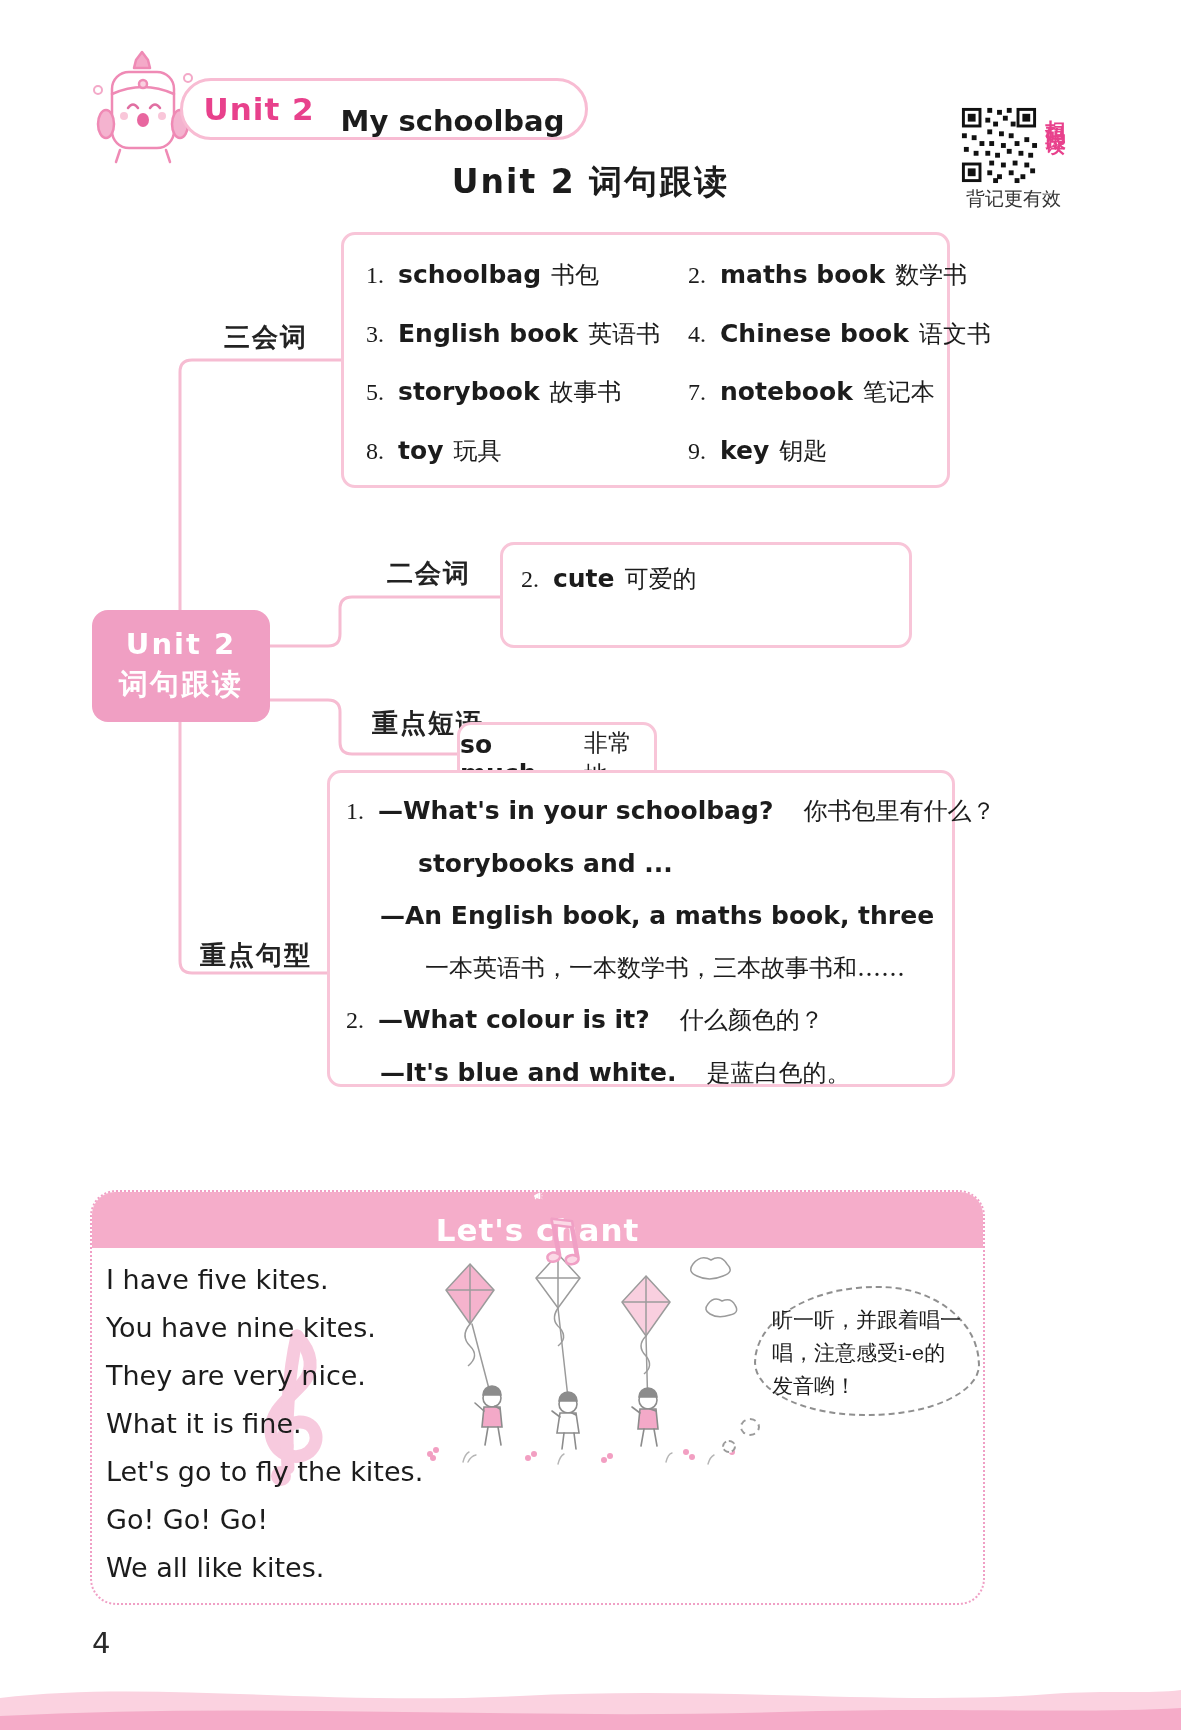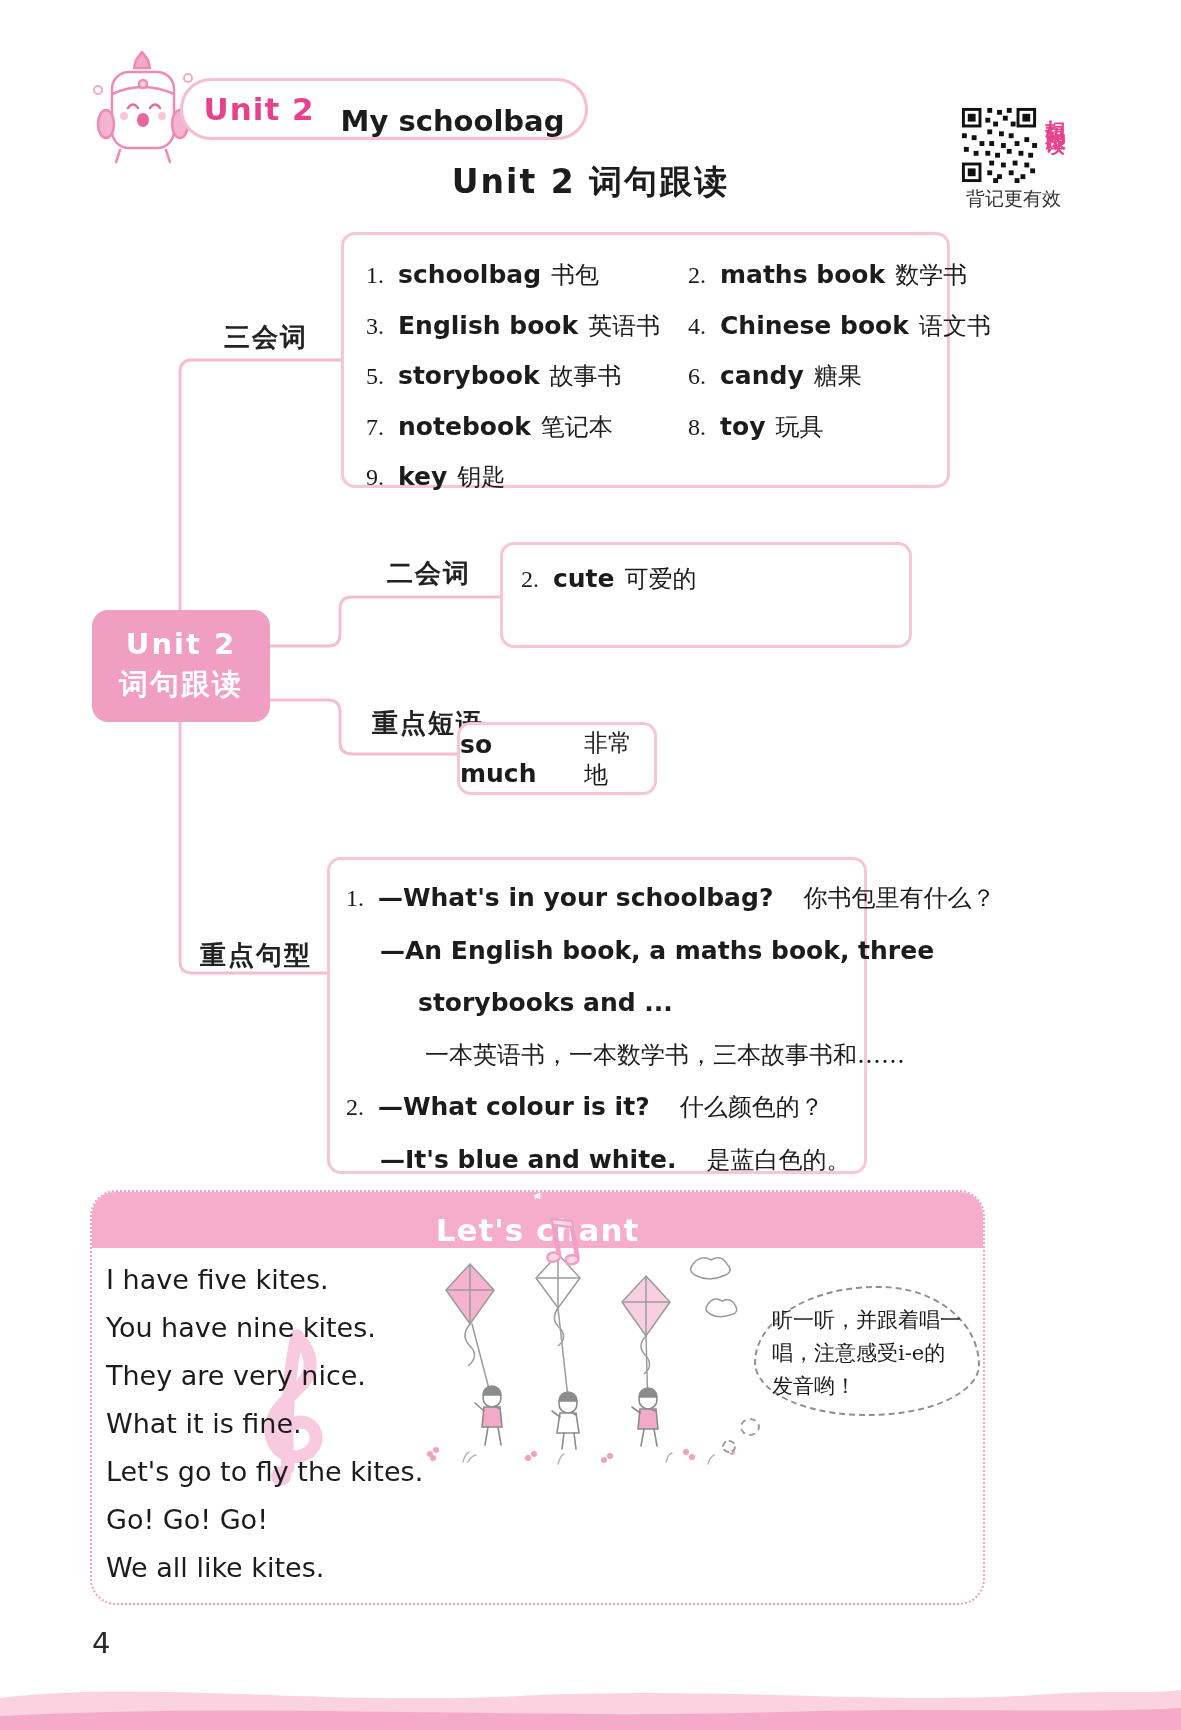--- a/index.html
+++ b/index.html
@@ -158,42 +158,41 @@
     <div>词句跟读</div>
   </div>
 
   <div class="branch-label" style="left:224px;top:320px;">三会词</div>
   <div class="box words-grid" style="left:341px;top:232px;width:609px;height:256px;">
     <div class="word-row"><span class="w-num">1.</span><span class="w-en">schoolbag</span><span class="w-zh">书包</span></div>
     <div class="word-row"><span class="w-num">2.</span><span class="w-en">maths book</span><span class="w-zh">数学书</span></div>
     <div class="word-row"><span class="w-num">3.</span><span class="w-en">English book</span><span class="w-zh">英语书</span></div>
     <div class="word-row"><span class="w-num">4.</span><span class="w-en">Chinese book</span><span class="w-zh">语文书</span></div>
     <div class="word-row"><span class="w-num">5.</span><span class="w-en">storybook</span><span class="w-zh">故事书</span></div>
-    <div class="word-row"><span class="w-num">6.</span><span class="w-en">candy</span><span class="w-zh">糖果</span></div>
     <div class="word-row"><span class="w-num">7.</span><span class="w-en">notebook</span><span class="w-zh">笔记本</span></div>
     <div class="word-row"><span class="w-num">8.</span><span class="w-en">toy</span><span class="w-zh">玩具</span></div>
     <div class="word-row"><span class="w-num">9.</span><span class="w-en">key</span><span class="w-zh">钥匙</span></div>
   </div>
 
   <div class="branch-label" style="left:387px;top:556px;">二会词</div>
   <div class="box rows" style="left:500px;top:542px;width:412px;height:106px;">
     <div class="word-row"><span class="w-num">2.</span><span class="w-en">cute</span><span class="w-zh">可爱的</span></div>
   </div>
 
   <div class="branch-label" style="left:372px;top:706px;">重点短语</div>
   <div class="box phrase-box" style="left:457px;top:722px;width:200px;height:73px;">
     <span class="w-en">so much</span>
     <span class="w-zh">非常地</span>
   </div>
 
   <div class="branch-label" style="left:200px;top:938px;">重点句型</div>
-  <div class="box sent" style="left:327px;top:857px;width:540px;height:317px;">
+  <div class="box sent" style="left:327px;top:770px;width:628px;height:317px;">
     <div class="row"><span class="s-num">1.</span><span class="s-en">—What's in your schoolbag?</span><span class="s-zh">你书包里有什么？</span></div>
+    <div class="row ind2"><span class="s-en">storybooks and ...</span></div>
     <div class="row ind1"><span class="s-en">—An English book, a maths book, three</span></div>
-    <div class="row ind2"><span class="s-en">storybooks and ...</span></div>
     <div class="row ind2"><span class="s-zh" style="margin-left:7px;">一本英语书，一本数学书，三本故事书和……</span></div>
     <div class="row"><span class="s-num">2.</span><span class="s-en">—What colour is it?</span><span class="s-zh">什么颜色的？</span></div>
     <div class="row ind1"><span class="s-en">—It's blue and white.</span><span class="s-zh">是蓝白色的。</span></div>
   </div>
 
   <div class="chant">
     <div class="chant-band">
       <svg width="42" height="36" viewBox="0 0 42 36">
         <g fill="#fff">
           <polygon points="4,15 24,4 24,30 4,23"></polygon>

